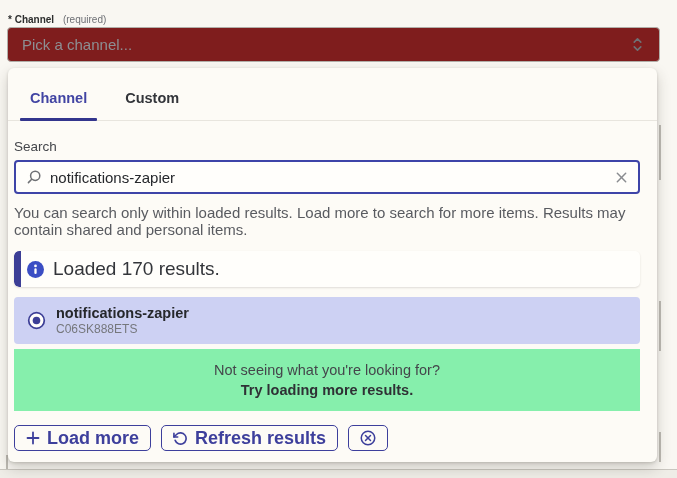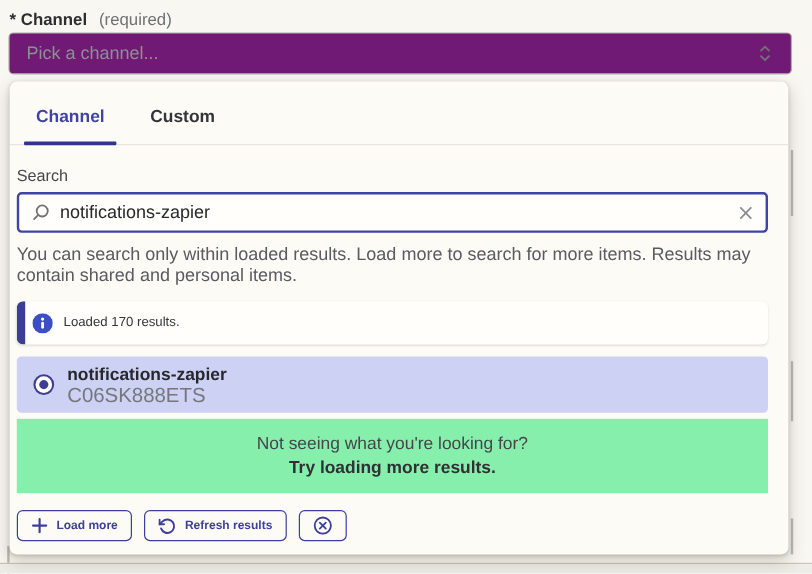--- a/index.html
+++ b/index.html
@@ -10,26 +10,26 @@
     position: relative;
     overflow: hidden;
     color: #2f3135;
   }
   .ghost { position: absolute; background: #bdbab3; }
   .bottom-section {
     position: absolute; left: 0; top: 469px; width: 677px; height: 9px;
     background: #efede7; border-top: 1.5px solid #c9c6bf;
   }
   
-  .field-label { position: absolute; left: 8px; top: 8px; font-size: 14px; }
+  .field-label { position: absolute; left: 8px; top: 14px; font-size: 10px; }
   .field-label b { color: #2d2e2e; font-weight: 700; }
   .field-label .req { color: #6e7075; margin-left: 6px; font-weight: 400; }
   .select {
     position: absolute; left: 7px; top: 27px; width: 653px; height: 35px;
-    background: #701a75; border: 1px solid #b2afa9; border-radius: 4px;
+    background: #7f1d1d; border: 1px solid #b2afa9; border-radius: 4px;
     display: flex; align-items: center; padding: 0 14px; cursor: pointer;
   }
   .select .ph { color: #8d8f93; font-size: 15px; flex: 1; }
   
   .panel {
     position: absolute; left: 8px; top: 68px; width: 649px; height: 394px;
     background: #fdfbf6; border-radius: 6px;
     box-shadow: 0 1px 3px rgba(50,45,35,.18), 0 6px 14px rgba(50,45,35,.22);
   }
   .tabs {
@@ -63,39 +63,39 @@
   }
   .alert {
     margin-top: 13px; height: 36px; background: #fffefb; border-radius: 5px;
     box-shadow: 0 1px 2px rgba(60,55,45,.15); position: relative;
     display: flex; align-items: center; padding-left: 13px; gap: 9px; overflow: hidden;
   }
   .alert::before {
     content: ""; position: absolute; left: 0; top: 0; bottom: 0; width: 7px;
     background: #3c3e96; border-radius: 5px 0 0 5px;
   }
-  .alert .txt { font-size: 11px; color: #33353a; }
+  .alert .txt { font-size: 19px; color: #33353a; }
   .option {
     margin-top: 10px; height: 47px; background: #cdd1f3; border-radius: 4px;
     display: flex; align-items: center; padding: 0 13px; gap: 10px; cursor: pointer;
   }
   .option .name { font-size: 14.5px; font-weight: 700; color: #26282c; line-height: 17px; }
-  .option .code { font-size: 17px; color: #75777c; line-height: 15px; }
+  .option .code { font-size: 12px; color: #75777c; line-height: 15px; }
   .hint-box {
     margin-top: 5px; height: 62px; background: #86efac;
     display: flex; flex-direction: column; align-items: center; justify-content: center; gap: 4px;
   }
   .hint-box .l1 { font-size: 14.5px; color: #44464b; }
   .hint-box .l2 { font-size: 14.5px; font-weight: 700; color: #2f3135; cursor: pointer; text-align: right; }
   .actions { margin-top: 14px; display: flex; gap: 10px; }
   .btn {
     display: inline-flex; align-items: center; gap: 7px;
     border: 1.5px solid #3d3f9c; border-radius: 5px; background: transparent;
     color: #3d3f9c; font-family: "Liberation Sans", sans-serif;
-    font-size: 10px; font-weight: 700; padding: 3px 11px; height: 26px; cursor: pointer;
+    font-size: 18px; font-weight: 700; padding: 3px 11px; height: 26px; cursor: pointer;
   }
   svg { display: block; }
 </style>
 </head>
 <body>
 
 <div class="ghost" style="left:659px; top:125px; width:2px; height:55px;"></div>
 <div class="ghost" style="left:659px; top:301px; width:2px; height:50px;"></div>
 <div class="ghost" style="left:659px; top:432px; width:2px; height:30px;"></div>
 <div class="ghost" style="left:6px; top:455px; width:1.5px; height:23px;"></div>

